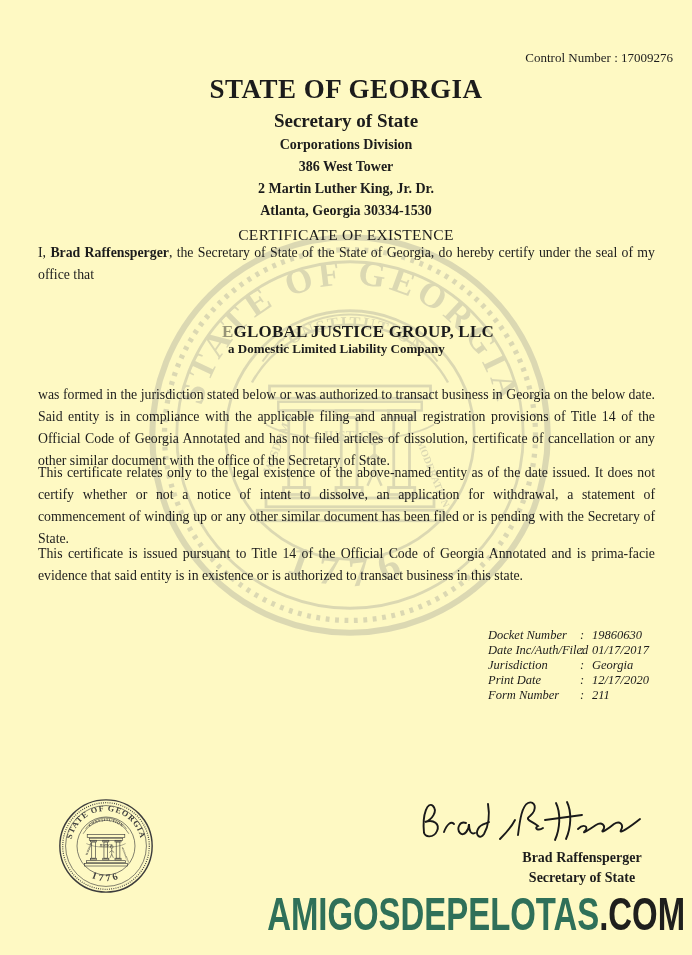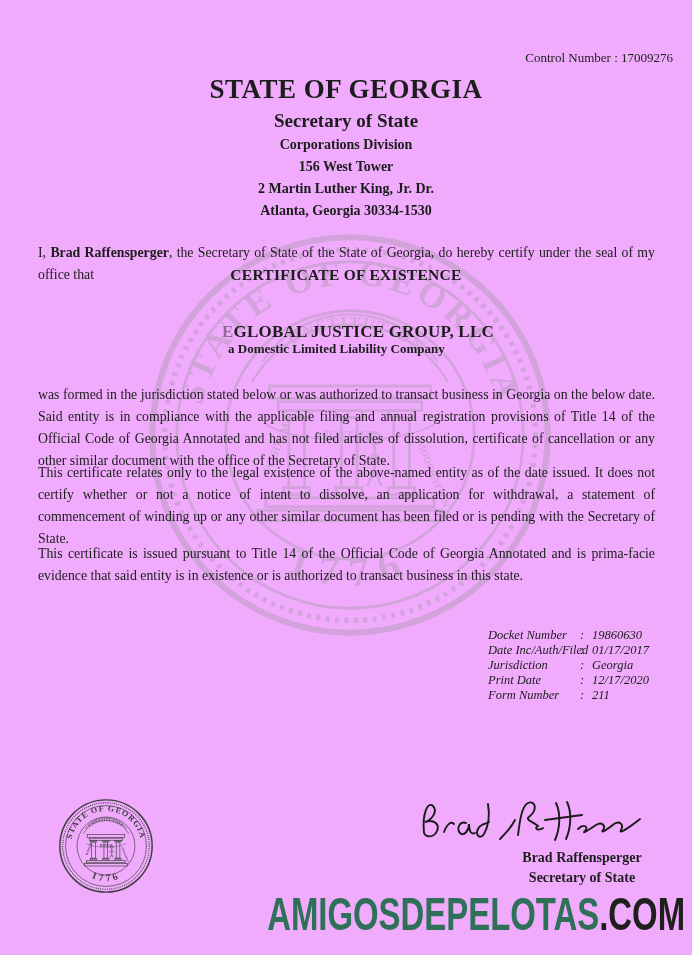--- a/index.html
+++ b/index.html
@@ -1,43 +1,42 @@
 <!DOCTYPE html>
 <html><head>
 <meta charset="utf-8">
 <style>
   html,body{margin:0;padding:0;background:#e8e8e8;}
   .page{
     position:relative;
     width:692px;height:955px;
     margin:0 auto;
-    background:#f0abfc;
+    background:#fef9c3;
     font-family:"Liberation Serif", serif;
     color:#1c1c1c;
     overflow:hidden;
   }
   .abs{position:absolute;}
   .control-number{
     top:50px;right:19px;
     font-size:13px;
   }
   .header-block{
     top:76px;left:38px;right:38px;
     text-align:center;
     font-weight:bold;
     line-height:1;
   }
   .header-state{font-size:27px;letter-spacing:.5px;margin:0 0 8px 0;}
   .header-office{font-size:19px;margin:0 0 8px 0;}
   .header-line{font-size:14px;margin:8px 0 3px 0;}
   .cert-title{
     top:226px;left:38px;right:38px;
-    text-align:center;font-weight:bold;font-size:15.5px;
+    text-align:center;font-weight:normal;font-size:15.5px;
     letter-spacing:.3px;
-    margin-top:40px;
   }
   .bodytext{
     left:38px;width:617px;
     font-size:13.8px;line-height:22px;
     text-align:justify;
   }
   .intro{top:242px;}
   .p-formed{top:384px;}
   .p-relates{top:462px;}
   .p-issued{top:543px;}
@@ -146,21 +145,21 @@
   <div class="abs control-number">
     <span>Control Number</span>
     <span>:</span>
     <span>17009276</span>
   </div>
 
   <div class="abs header-block">
     <div class="header-state">STATE OF GEORGIA</div>
     <div class="header-office">Secretary of State</div>
     <div class="header-line">Corporations Division</div>
-    <div class="header-line">156 West Tower</div>
+    <div class="header-line">386 West Tower</div>
     <div class="header-line">2 Martin Luther King, Jr. Dr.</div>
     <div class="header-line">Atlanta, Georgia 30334-1530</div>
   </div>
 
   <div class="abs cert-title">CERTIFICATE OF EXISTENCE</div>
 
   <div class="abs bodytext intro"><span>I, </span><b>Brad Raffensperger</b><span>, the Secretary of State of the State of Georgia, do hereby certify under the seal of my office that</span></div>
 
   <div class="abs entity-name"><span class="faded">E</span><span>GLOBAL JUSTICE GROUP, LLC</span></div>
   <div class="abs entity-type">a Domestic Limited Liability Company</div>

